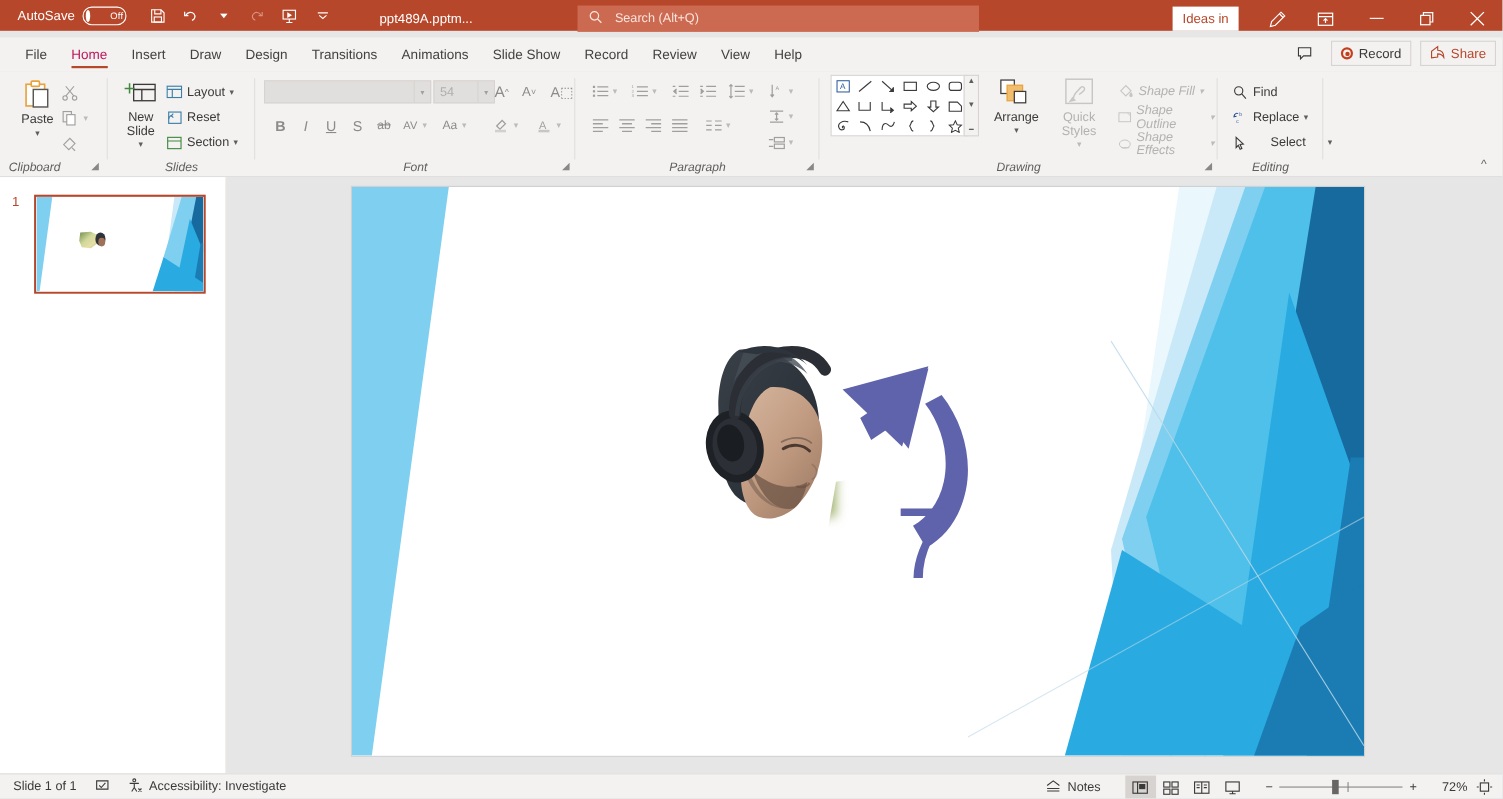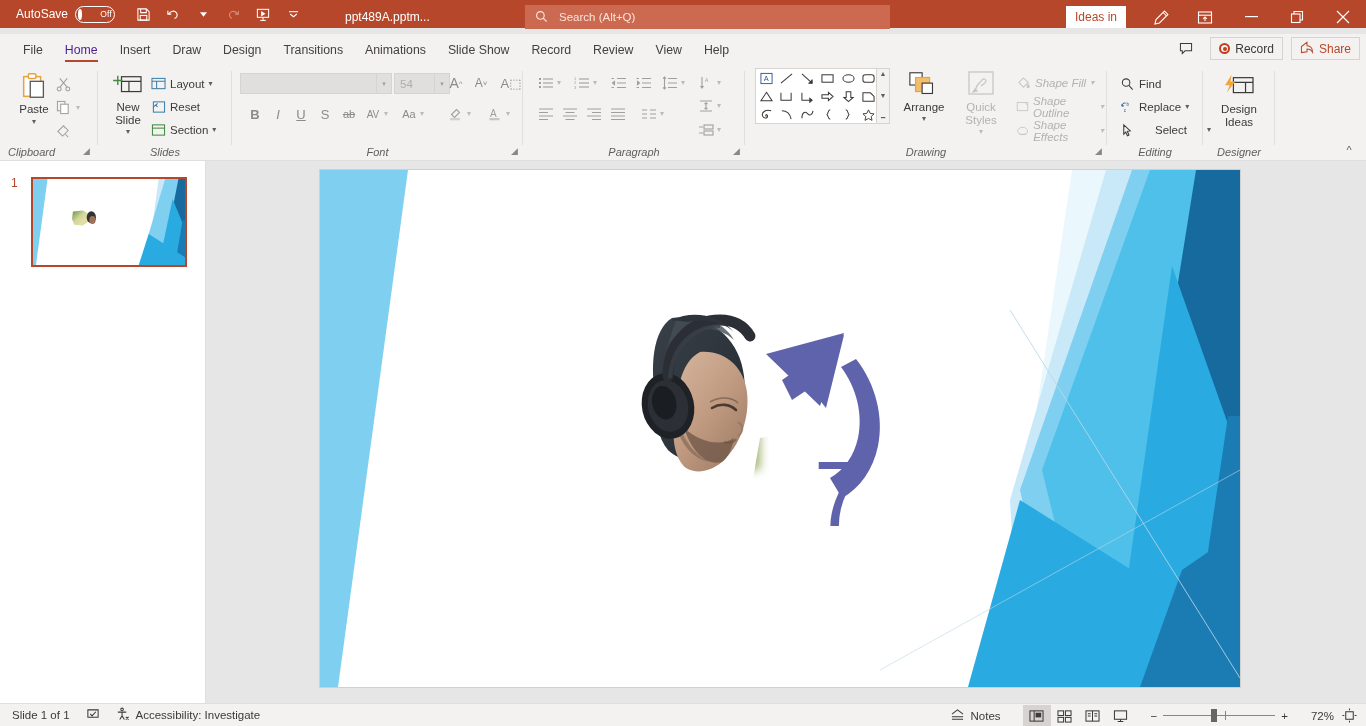--- a/index.html
+++ b/index.html
@@ -61,21 +61,21 @@
 
   
   .tabrow {
     position: absolute; top: 34px; left: 0; width: 1366px; height: 31px;
     background: #f3f2f1; display: flex; align-items: center;
   }
   .tab {
     height: 31px; padding: 0 11px; display: flex; align-items: center;
     font-size: 12.3px; color: #444140; position: relative;
   }
-  .tab.active { color: #4c1d95; }
+  .tab.active { color: #be185d; }
   .tab.active::after {
     content: ""; position: absolute; left: 11px; right: 11px; bottom: 3px;
     height: 2.3px; background: #b7472a;
   }
   .tabrow-right { position: absolute; right: 6px; top: 3px; display: flex; align-items: center; gap: 8px; }
   .mini-btn {
     display: flex; align-items: center; gap: 5px; height: 23px;
     padding: 0 8px; font-size: 12px; color: #3b3a39;
     border: 1px solid transparent;
   }
@@ -734,32 +734,20 @@
         <svg width="15" height="14" viewBox="0 0 16 15" fill="none" stroke="#3b3a39" stroke-width="1.1">
           <path d="M4 2l7 6.5-3.2.4 1.8 4-1.7.8-1.8-4L4 12z"></path>
         </svg>
         <span>Select</span>
         <span class="chev">▾</span>
       </div>
       <div class="group-label">Editing</div>
       <div class="group-sep" style="left:95px;"></div>
     </div>
 
-    <div class="group" style="left:1203px;width:72px;">
-      <div class="bigbtn" style="left:10px;top:8px;width:52px;">
-        <svg width="34" height="28" viewBox="0 0 36 30" fill="none">
-          <rect x="12" y="5" width="21" height="16" stroke="#3b3a39" stroke-width="1.3"></rect>
-          <path d="M12 10h21M25 10v11" stroke="#3b3a39" stroke-width="1.3"></path>
-          <path d="M10 2L3 13h5l-3 8 9-12H9z" fill="#f2a53d"></path>
-        </svg>
-        <span style="margin-top:2px;line-height:1.1;">Design Ideas</span>
-      </div>
-      <div class="group-label">Designer</div>
-      <div class="group-sep" style="left:71px;"></div>
-    </div>
 
     <div class="iconbtn" style="right:8px;bottom:2px;width:18px;height:16px;font-size:11px;color:#605e5c;">^</div>
   </div>
 
   <div class="thumbpanel"></div>
   <div class="thumbnum" style="top:176px;">1</div>
 
   <div class="thumb">
     <div class="thumb-inner">
       <svg width="100%" height="100%" viewBox="0 0 920 517" preserveAspectRatio="none">

